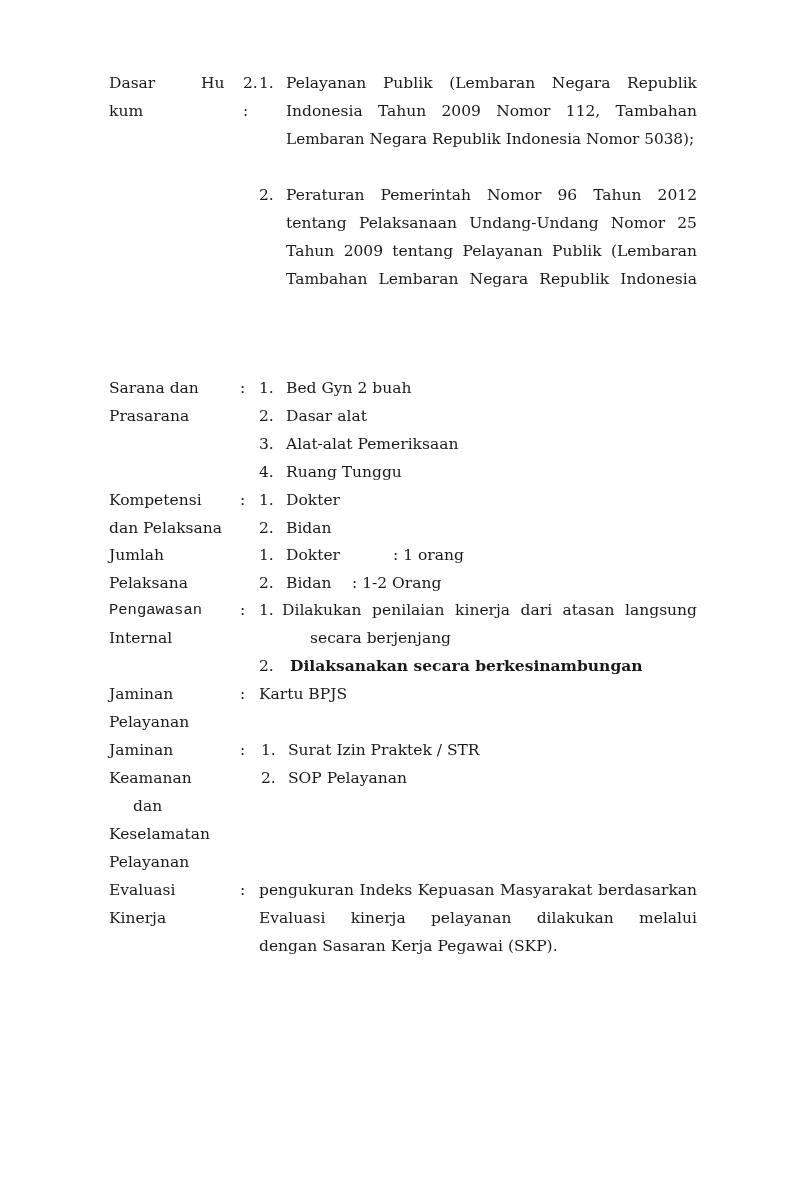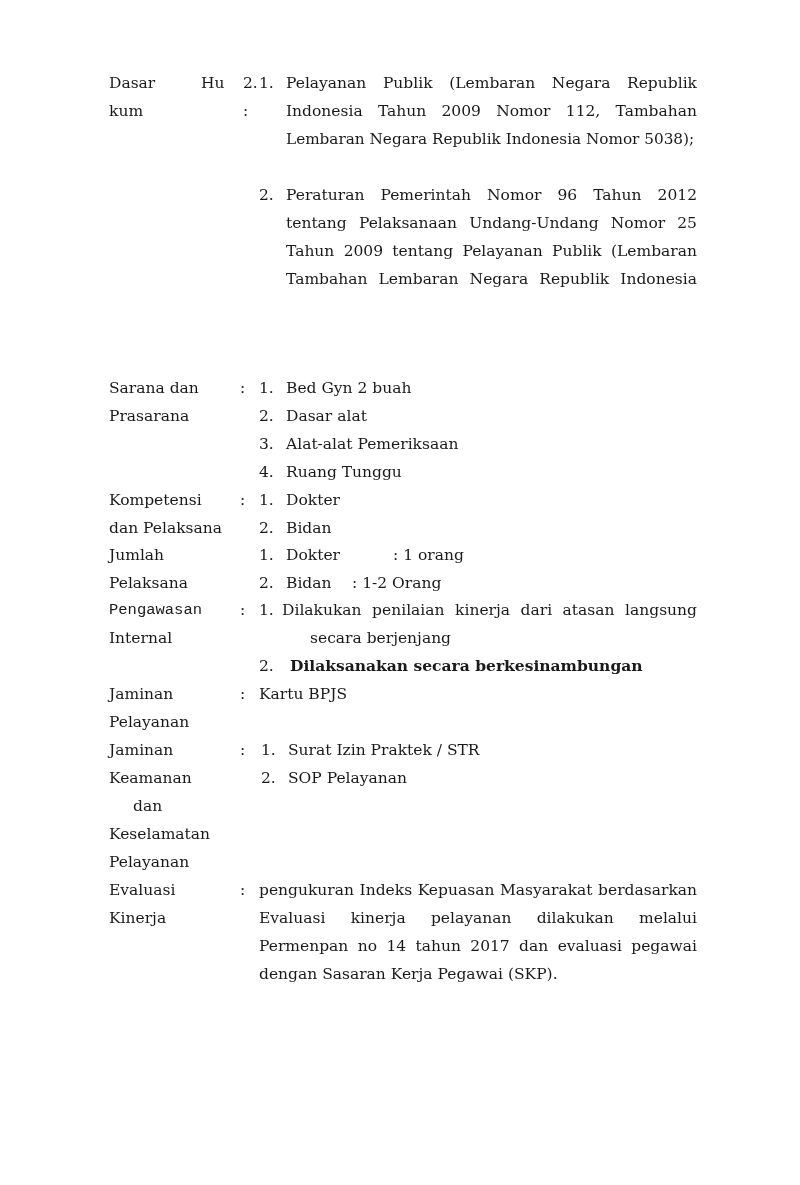--- a/index.html
+++ b/index.html
@@ -110,18 +110,17 @@
     <span class="abs" style="left:288px; top:764px;">SOP Pelayanan</span>
   </div>
 
   <div>
     <span class="abs" style="left:109px; top:876px;">Evaluasi</span>
     <span class="abs" style="left:109px; top:904px;">Kinerja</span>
     <span class="abs" style="left:240px; top:876px;">:</span>
     <div style="position:absolute; left:259px; top:876px; width:438px;">
       <div class="justify" style="height: 28px; line-height: 28px; white-space: normal;">pengukuran Indeks Kepuasan Masyarakat berdasarkan</div>
       <div class="justify" style="height: 28px; line-height: 28px; white-space: normal;">Evaluasi kinerja pelayanan dilakukan melalui</div>
-      <div class="justify" style="height: 28px; line-height: 28px; white-space: normal;">Permenpan no 14 tahun 2017 dan evaluasi pegawai</div>
       <div class="justify nojust" style="height: 28px; line-height: 28px; white-space: nowrap;">dengan Sasaran Kerja Pegawai (SKP).</div>
     </div>
   </div>
 
 </div>
 
 </body></html>

